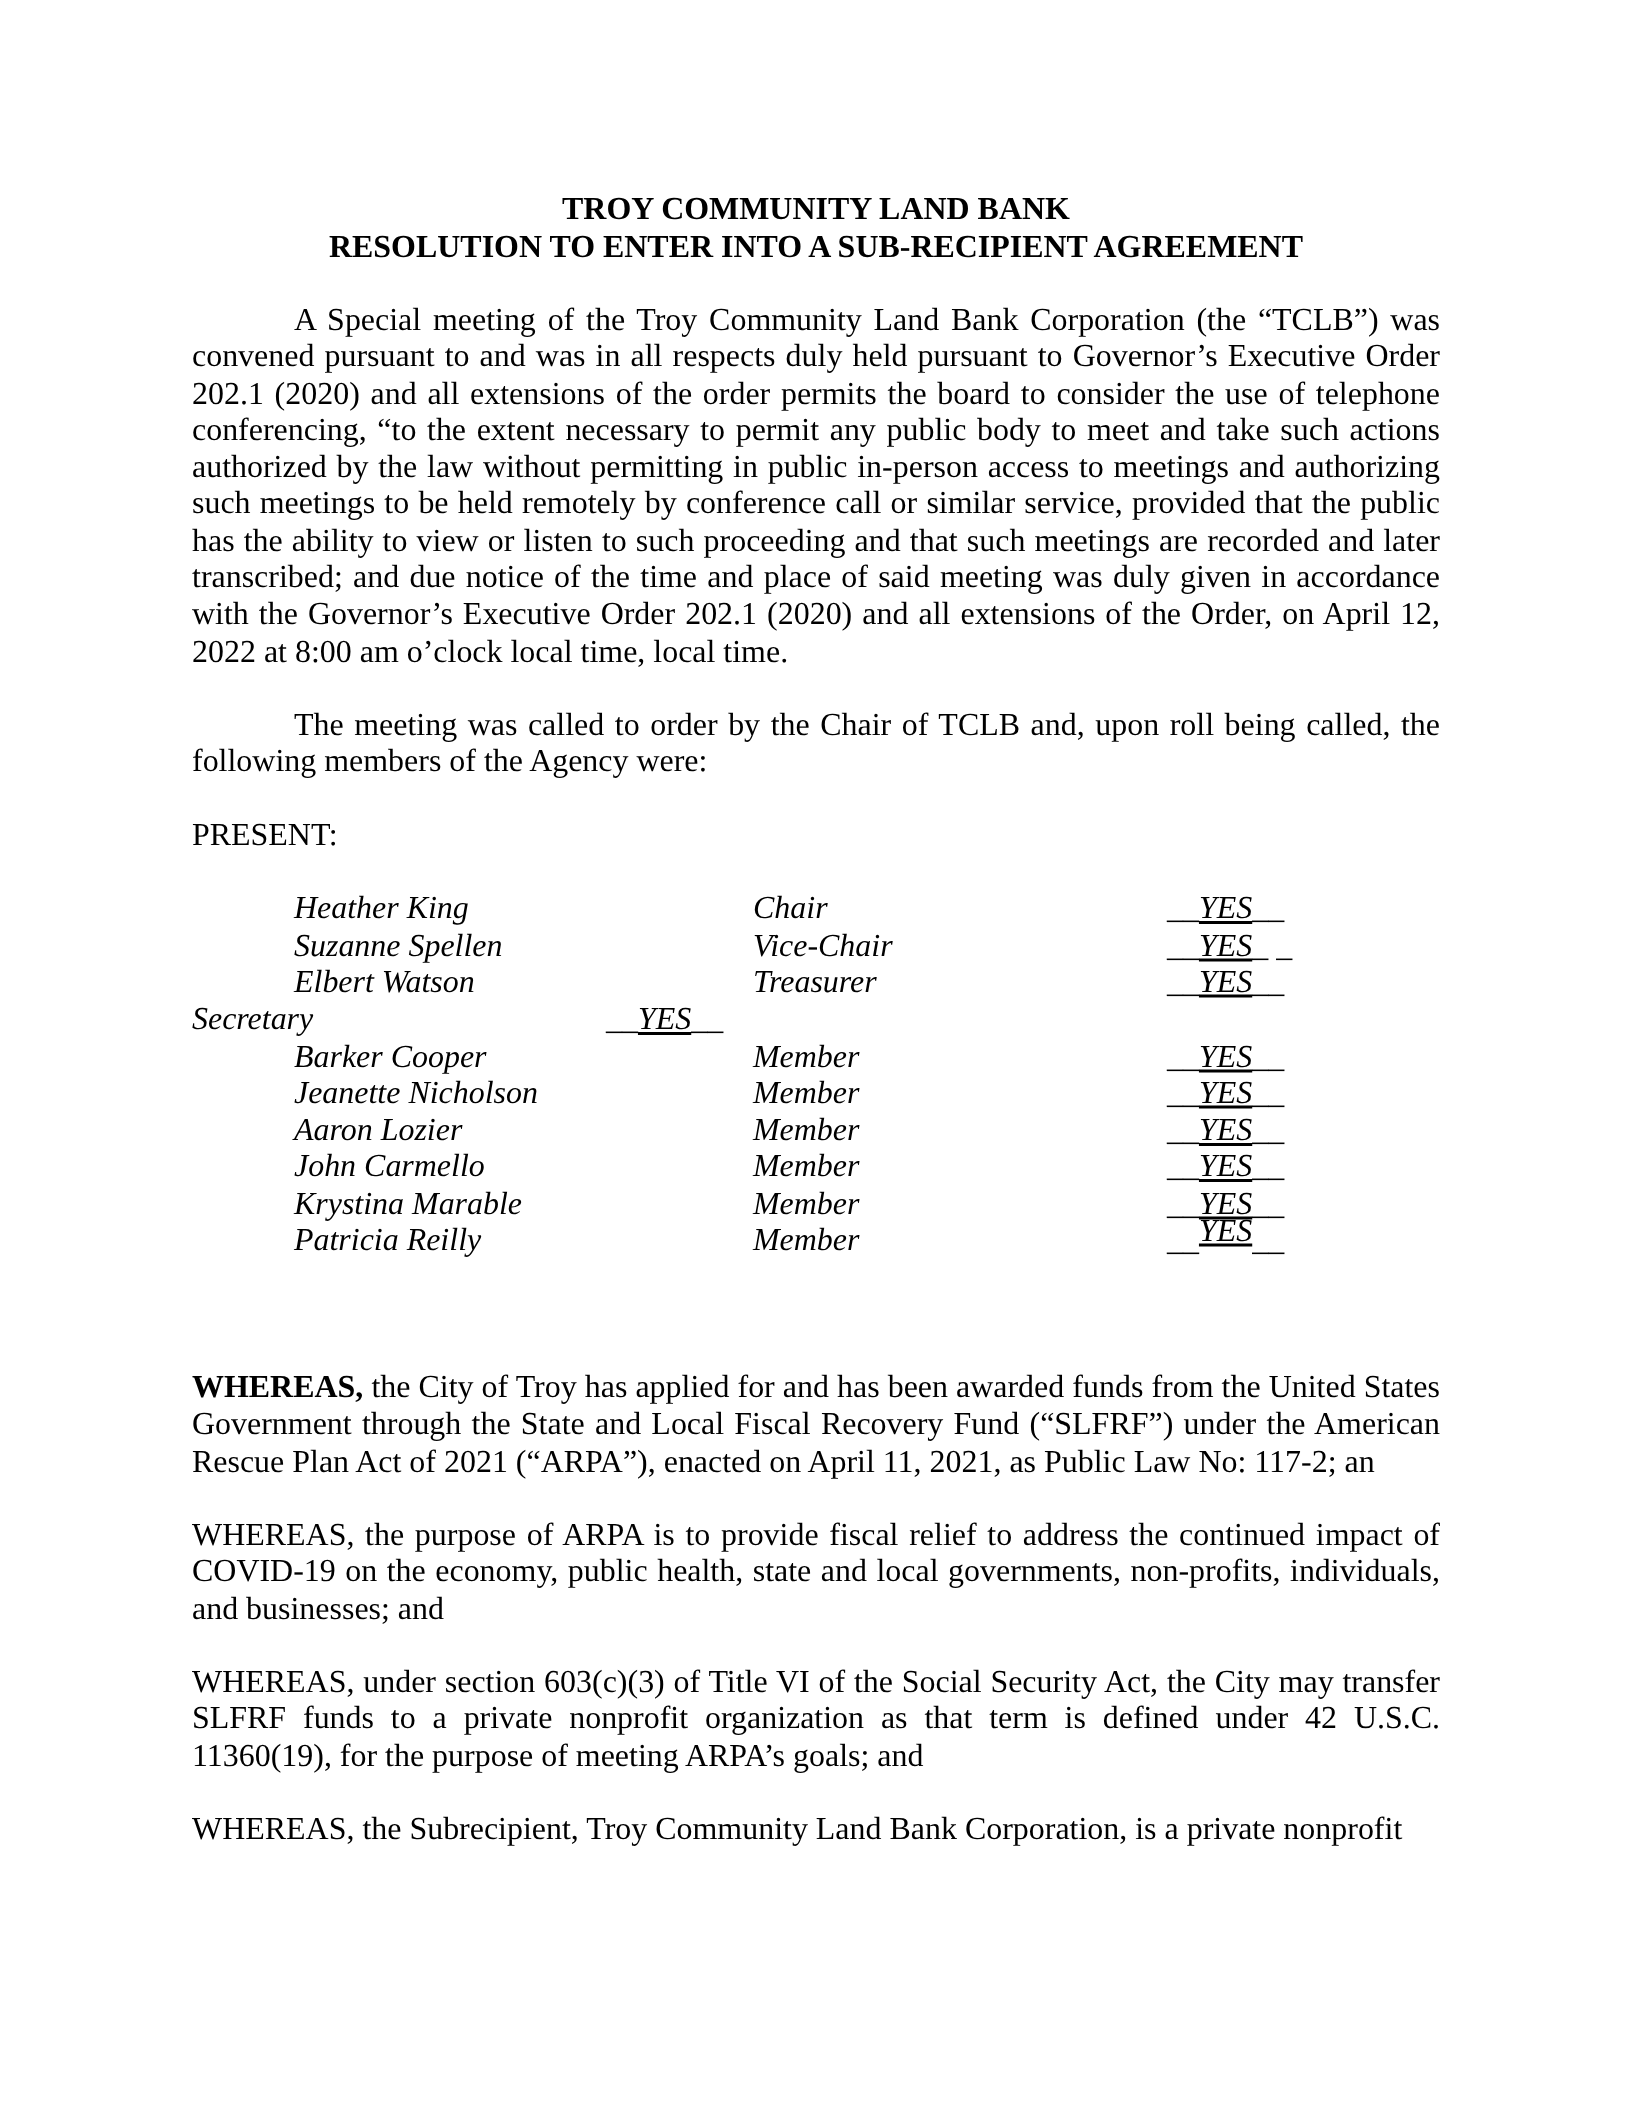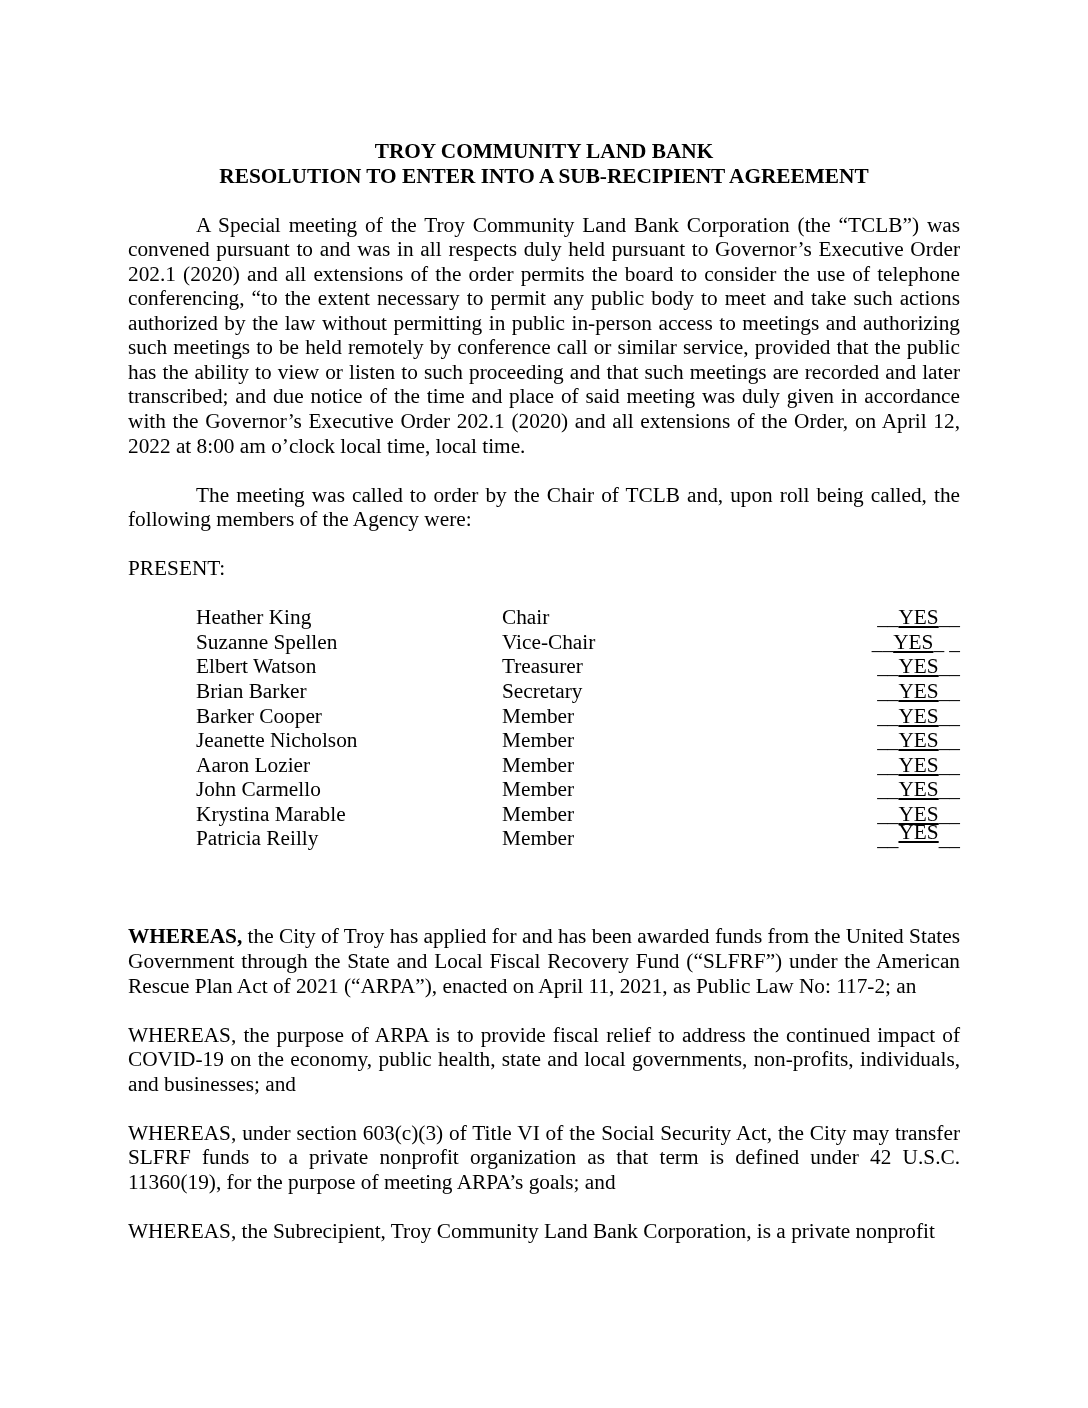--- a/index.html
+++ b/index.html
@@ -9,44 +9,44 @@
     height: 1408px;
     font-family: "Liberation Serif", "DejaVu Serif", serif;
     font-size: 21.3px;
     line-height: 24.55px;
     color: #000000;
     position: relative;
     overflow: hidden;
   }
   .page {
     position: absolute;
-    top: 139px;
+    top: 127px;
     left: 128px;
     width: 832px;
   }
   .doc-title {
     text-align: center;
     font-weight: bold;
     margin-bottom: 24.55px;
   }
   .para {
     text-align: justify;
     margin-bottom: 24.55px;
   }
   .para.indent { text-indent: 68px; }
   .present-label { margin-bottom: 24.55px; }
   .roll-table { margin-bottom: 73.6px; }
-  .member-row { display: flex; }
+  .member-row { display: flex; font-style: italic; }
   .member-name {
     margin-left: 68px;
     width: 306px;
     flex: 0 0 auto;
   }
   .member-role { width: 276px; flex: 0 0 auto; }
-  .member-vote { flex: 1 1 auto; text-align: right; }
+  .member-vote { flex: 1 1 auto; }
   .vote-word { text-decoration: underline; }
   .vote-word.raised {
     position: relative;
     top: -6px;
     display: inline-block;
   }
   .whereas-para { text-align: justify; margin-bottom: 24.55px; }
   .whereas-para:last-child { margin-bottom: 16px; }
   .lead-bold { font-weight: bold; }
 </style>
@@ -79,21 +79,20 @@
     <span class="member-vote"><span class="vote-prefix">__</span><span class="vote-word">YES</span><span class="vote-suffix">_ _</span></span>
   </div>
 
   <div class="member-row">
     <span class="member-name">Elbert Watson</span>
     <span class="member-role">Treasurer</span>
     <span class="member-vote"><span class="vote-prefix">__</span><span class="vote-word">YES</span><span class="vote-suffix">__</span></span>
   </div>
 
   <div class="member-row">
-    <span class="member-name">Brian Barker</span>
     <span class="member-role">Secretary</span>
     <span class="member-vote"><span class="vote-prefix">__</span><span class="vote-word">YES</span><span class="vote-suffix">__</span></span>
   </div>
 
   <div class="member-row">
     <span class="member-name">Barker Cooper</span>
     <span class="member-role">Member</span>
     <span class="member-vote"><span class="vote-prefix">__</span><span class="vote-word">YES</span><span class="vote-suffix">__</span></span>
   </div>
 

